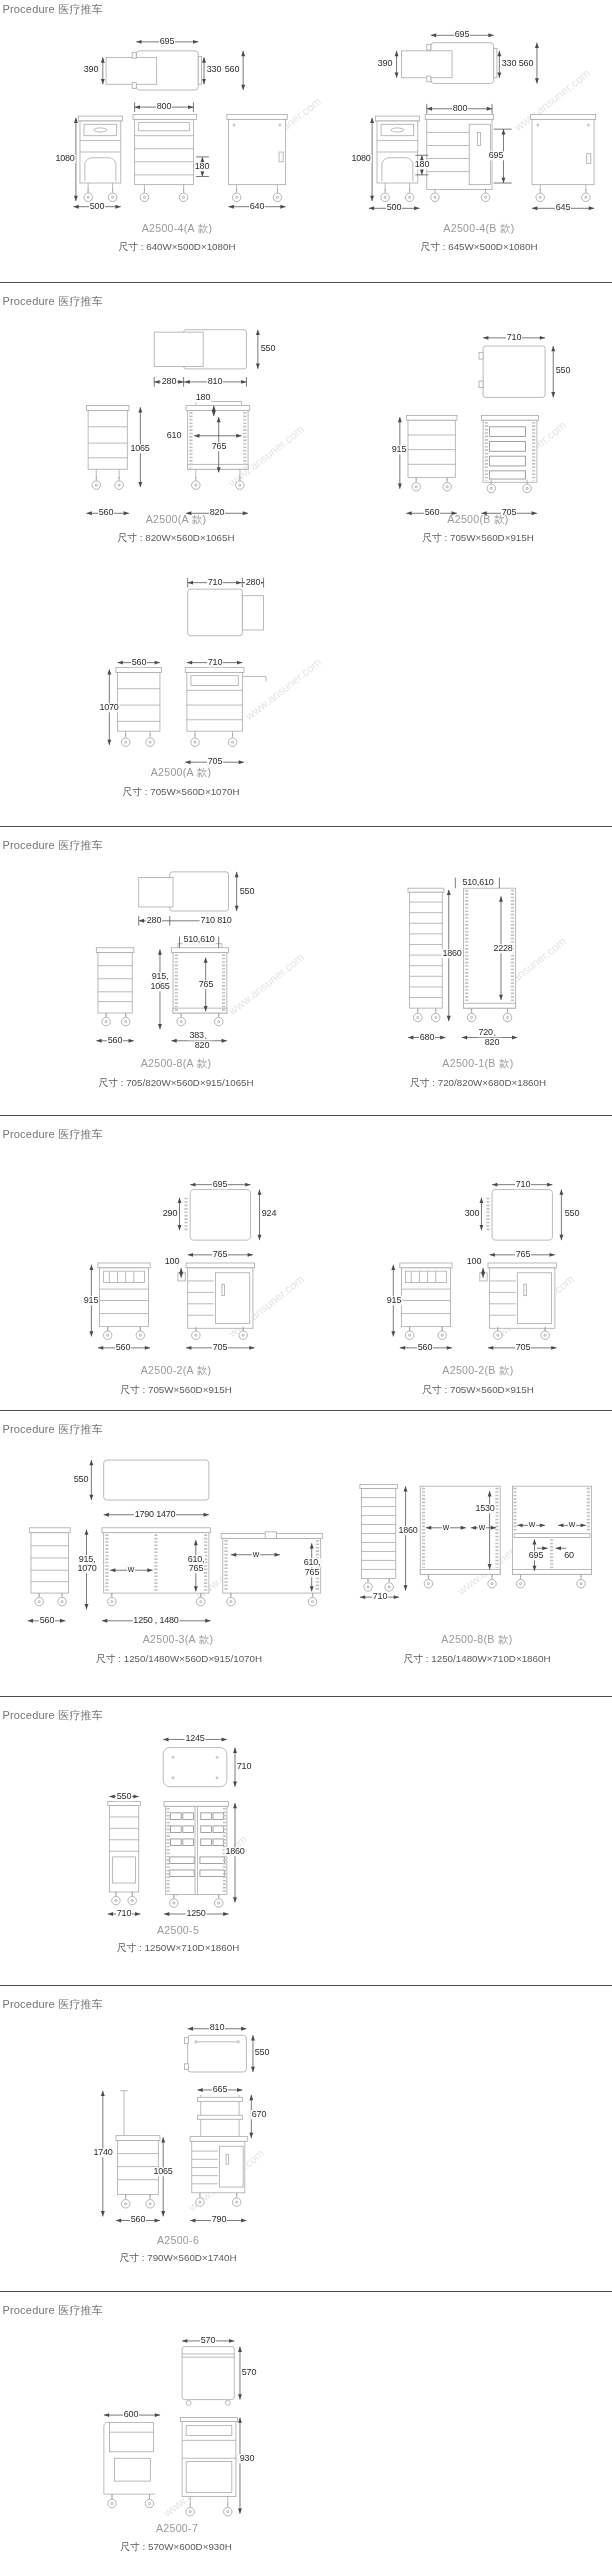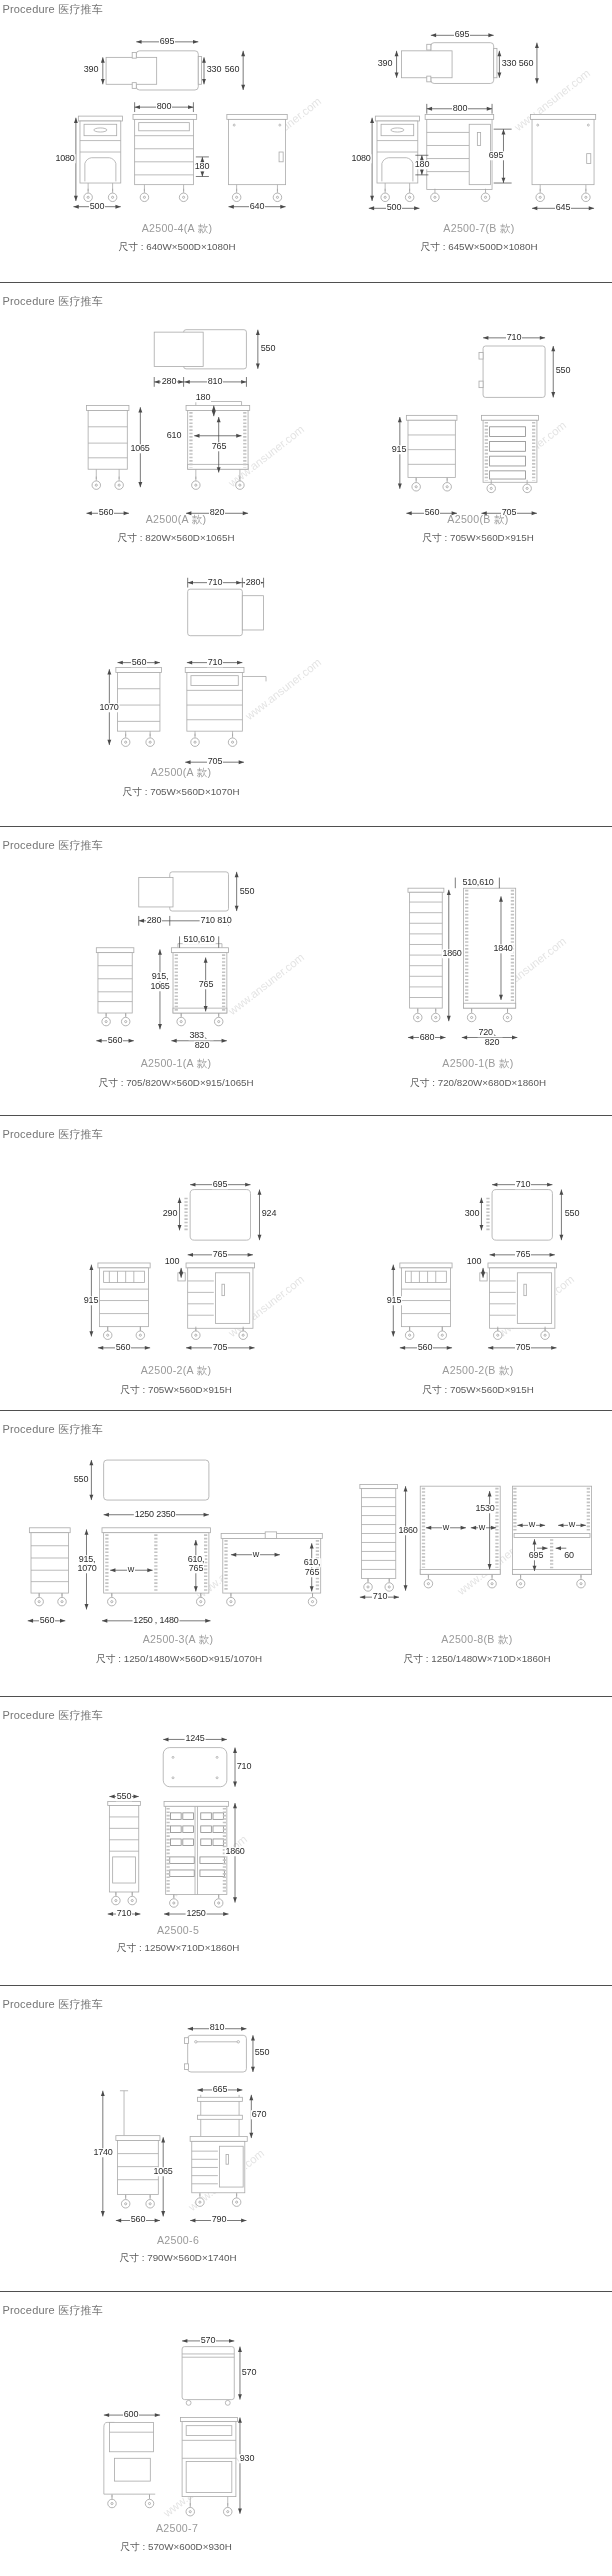--- a/index.html
+++ b/index.html
@@ -242,21 +242,21 @@
   <span class="dim" style="left:462px;top:35px">695</span>
   <span class="dim" style="left:385px;top:64px">390</span>
   <span class="dim" style="left:509px;top:64px">330</span>
   <span class="dim" style="left:526px;top:64px">560</span>
   <span class="dim" style="left:460px;top:109px">800</span>
   <span class="dim" style="left:361px;top:159px">1080</span>
   <span class="dim" style="left:422px;top:165px">180</span>
   <span class="dim" style="left:496px;top:156px">695</span>
   <span class="dim" style="left:394px;top:208px">500</span>
   <span class="dim" style="left:563px;top:208px">645</span>
-  <span class="mlabel" style="left:479px;top:229px">A2500-7(B 款)</span>
+  <span class="mlabel" style="left:479px;top:229px">A2500-4(B 款)</span>
   <span class="msize" style="left:479px;top:247px">尺寸 : 645W×500D×1080H</span>
 </section>
 
 <section class="sec" style="height:543px">
   <span class="hdr">Procedure 医疗推车</span>
   <span class="wm" style="left:220px;top:167px">www.ansuner.com</span>
   <span class="wm" style="left:482px;top:163px">www.ansuner.com</span>
   <span class="wm" style="left:237px;top:400px">www.ansuner.com</span>
   <svg class="art" width="612" height="543" viewBox="0 0 750 665">
     <g class="ct">
@@ -574,25 +574,25 @@
   <span class="dim" style="left:247px;top:65px">550</span>
   <span class="dim" style="left:154px;top:94px">280</span>
   <span class="dim" style="left:216px;top:94px">710 810</span>
   <span class="dim" style="left:199px;top:113px">510,610</span>
   <span class="dim" style="left:160px;top:150px">915,</span>
   <span class="dim" style="left:160px;top:160px">1065</span>
   <span class="dim" style="left:206px;top:158px">765</span>
   <span class="dim" style="left:115px;top:214px">560</span>
   <span class="dim" style="left:201px;top:209px">383、</span>
   <span class="dim" style="left:202px;top:219px">820</span>
-  <span class="mlabel" style="left:176px;top:237px">A2500-1(A 款)</span>
+  <span class="mlabel" style="left:176px;top:237px">A2500-8(A 款)</span>
   <span class="msize" style="left:176px;top:256px">尺寸 : 705/820W×560D×915/1065H</span>
   <span class="dim" style="left:478px;top:56px">510,610</span>
   <span class="dim" style="left:452px;top:127px">1860</span>
-  <span class="dim" style="left:503px;top:122px">1840</span>
+  <span class="dim" style="left:503px;top:122px">2228</span>
   <span class="dim" style="left:427px;top:211px">680</span>
   <span class="dim" style="left:490px;top:206px">720、</span>
   <span class="dim" style="left:492px;top:216px">820</span>
   <span class="mlabel" style="left:478px;top:237px">A2500-1(B 款)</span>
   <span class="msize" style="left:478px;top:256px">尺寸 : 720/820W×680D×1860H</span>
 </section>
 
 <section class="sec" style="height:294px">
   <span class="hdr">Procedure 医疗推车</span>
   <span class="wm" style="left:220px;top:184px">www.ansuner.com</span>
@@ -846,21 +846,21 @@
     <use href="#tL" x="634" y="140" class="ah"></use>
         <use href="#tR" x="668" y="140" class="ah"></use>
     <use href="#tL" x="684" y="140" class="ah"></use>
         <use href="#tR" x="718" y="140" class="ah"></use>
     <use href="#tU" x="655" y="157" class="ah"></use>
         <use href="#tD" x="655" y="196" class="ah"></use>
     <use href="#tR" x="671" y="168" class="ah"></use>
         <use href="#tL" x="681" y="168" class="ah"></use>
   </svg>
   <span class="dim" style="left:81px;top:69px">550</span>
-  <span class="dim" style="left:155px;top:104px">1250 2350</span>
+  <span class="dim" style="left:155px;top:104px">1790 1470</span>
   <span class="dim" style="left:87px;top:149px">915,</span>
   <span class="dim" style="left:87px;top:158px">1070</span>
   <span class="dim" style="left:131px;top:159px">w</span>
   <span class="dim" style="left:196px;top:149px">610,</span>
   <span class="dim" style="left:196px;top:158px">765</span>
   <span class="dim" style="left:256px;top:144px">w</span>
   <span class="dim" style="left:312px;top:152px">610,</span>
   <span class="dim" style="left:312px;top:162px">765</span>
   <span class="dim" style="left:47px;top:210px">560</span>
   <span class="dim" style="left:156px;top:210px">1250 , 1480</span>

